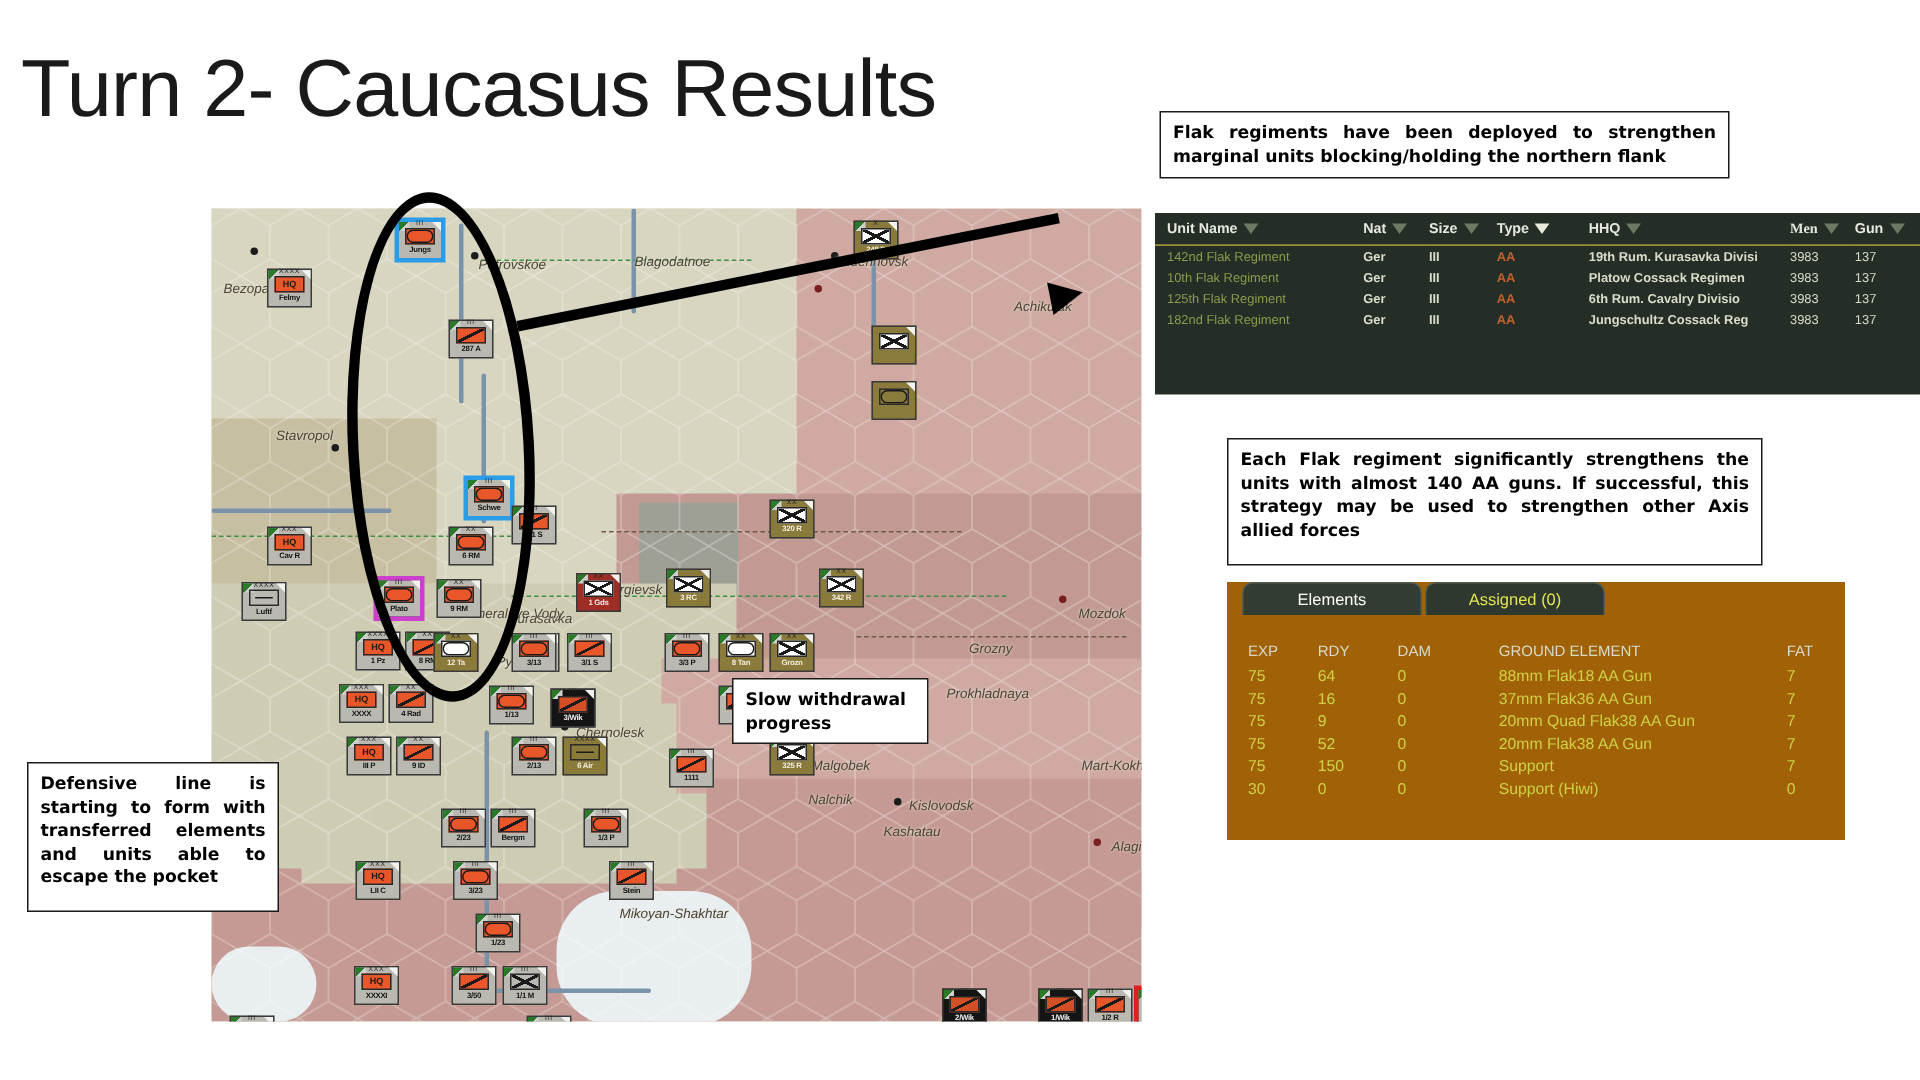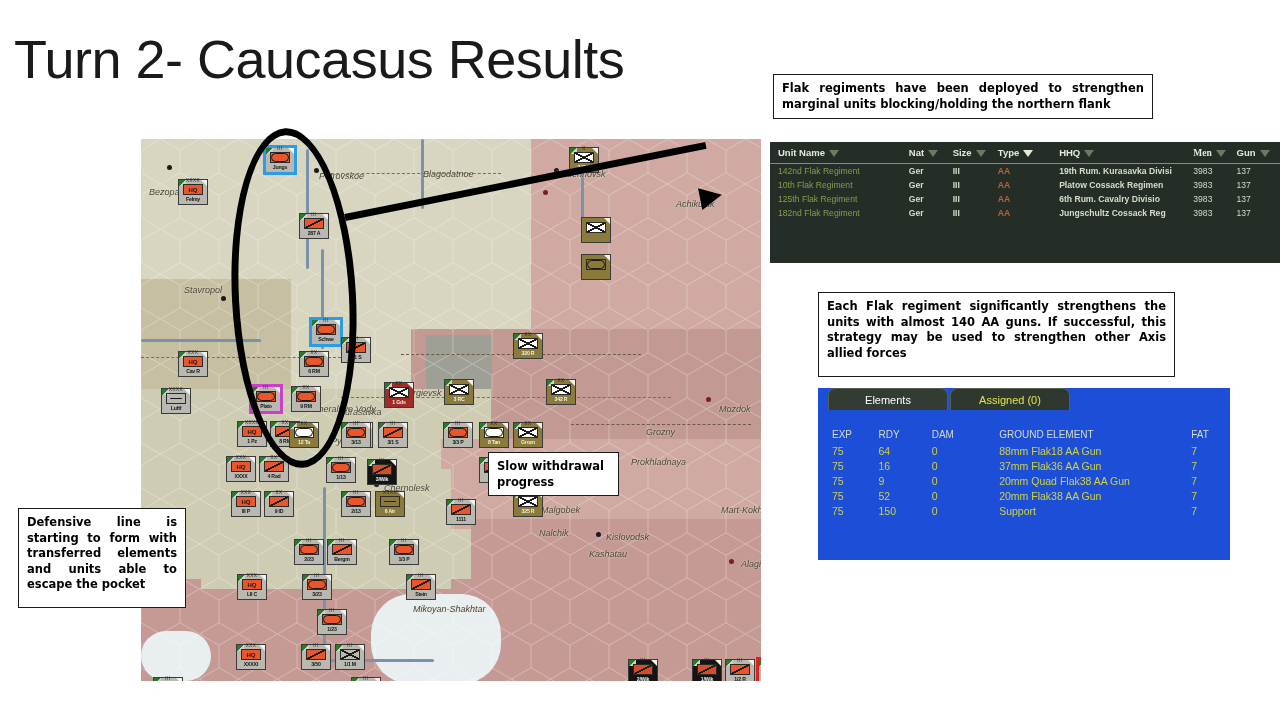--- a/index.html
+++ b/index.html
@@ -168,21 +168,21 @@
   .col-name{width:160px;padding-left:8px!important;}
   .col-nat{width:50px;}
   .col-size{width:50px;}
   .col-type{width:75px;}
   .col-hhq{width:145px;}
   .col-men{width:47px;font-family:Liberation Serif, serif;}
   .col-gun{width:47px;}
   
   #elements-panel{
     position:absolute;left:818px;top:388px;width:412px;height:172px;
-    background:#1d4ed8;
+    background:#a16207;
   }
   #el-tabs{position:relative;height:22px;padding-left:10px;display:flex;gap:2px;}
   .el-tab{
     height:22px;min-width:120px;box-sizing:border-box;
     border:1px solid #56604f;border-bottom:none;
     border-radius:7px 7px 0 0;background:#2f382f;
     display:flex;align-items:center;justify-content:center;
     font-size:11px;cursor:pointer;
   }
   .el-tab.active{background:#333c32;color:#ffffff;}
@@ -863,15 +863,22 @@
           <td class="e-col-ge e-element">20mm Flak38 AA Gun</td>
           <td class="e-col-fat e-fat">7</td>
         </tr>
         <tr>
           <td class="e-col-exp e-exp">75</td>
           <td class="e-col-rdy e-rdy">150</td>
           <td class="e-col-dam e-dam">0</td>
           <td class="e-col-ge e-element">Support</td>
           <td class="e-col-fat e-fat">7</td>
         </tr>
+        <tr>
+          <td class="e-col-exp e-exp">30</td>
+          <td class="e-col-rdy e-rdy">0</td>
+          <td class="e-col-dam e-dam">0</td>
+          <td class="e-col-ge e-element">Support (Hiwi)</td>
+          <td class="e-col-fat e-fat">0</td>
+        </tr>
       </tbody>
   </table>
 </div>
 
 </body></html>

